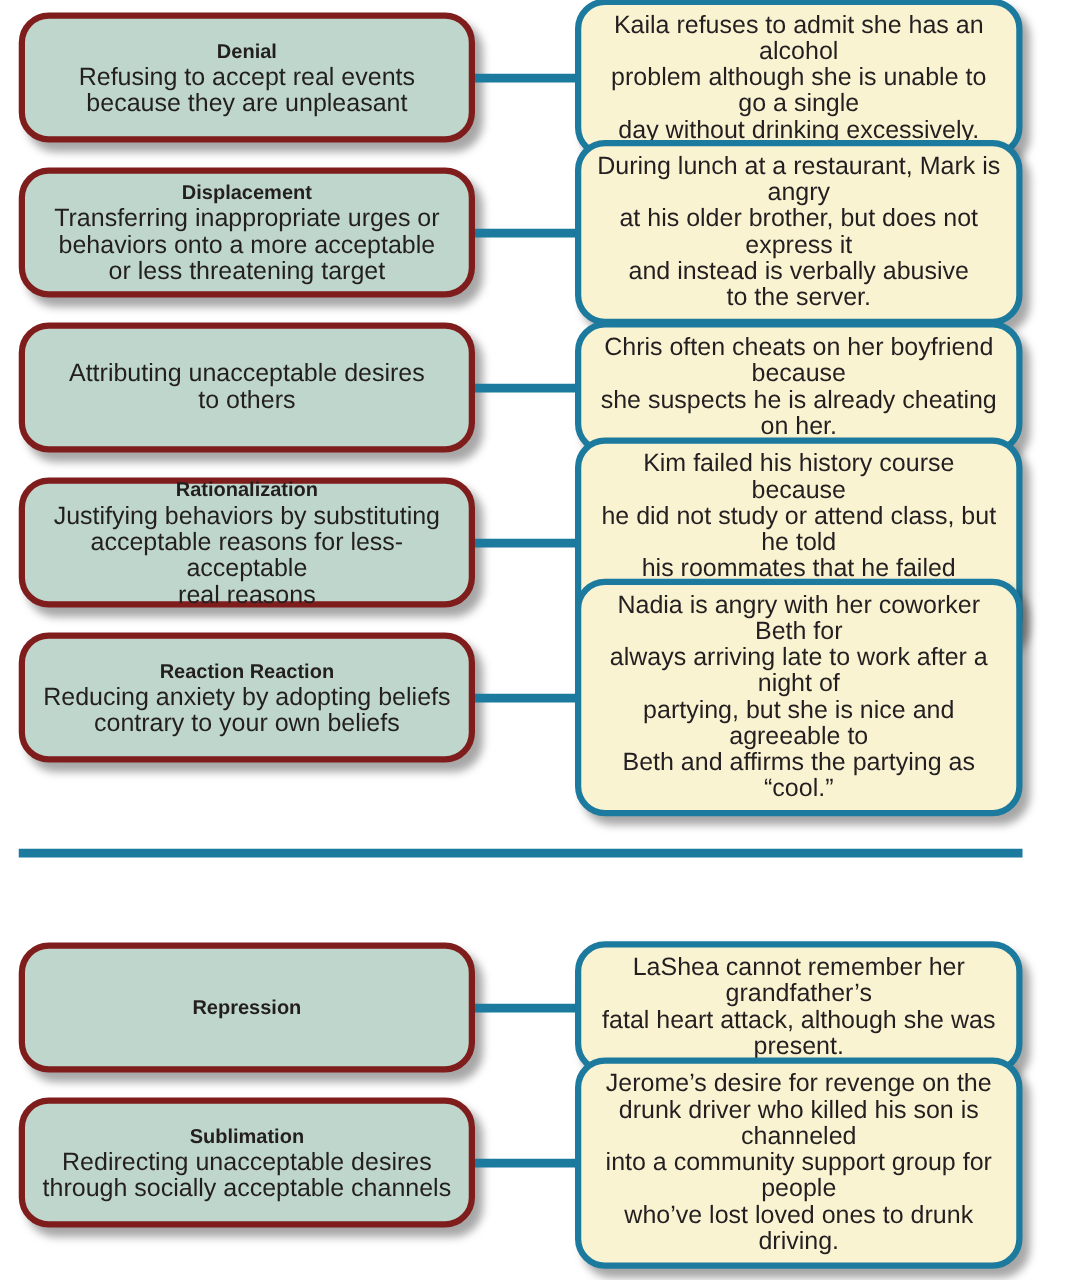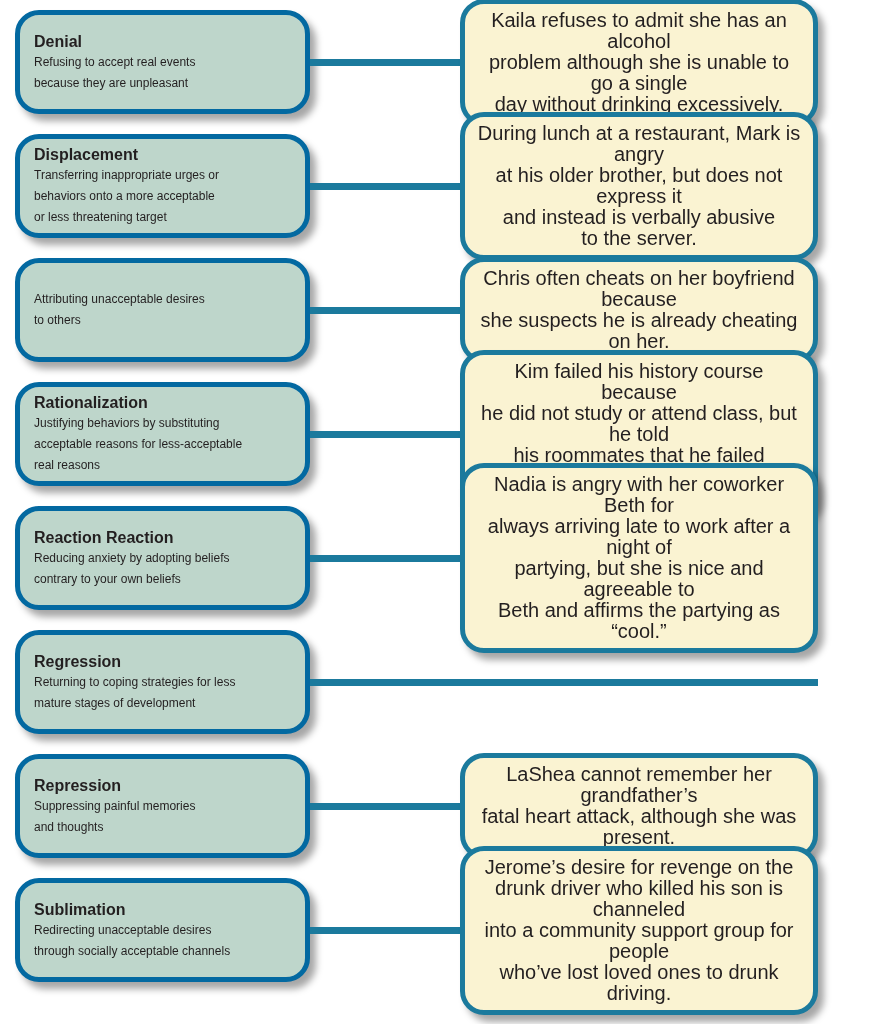--- a/index.html
+++ b/index.html
@@ -17,41 +17,42 @@
     background: #ffffff;
     overflow: hidden;
   }
   .row {
     display: flex;
     align-items: center;
     height: 104px;
     margin: 0 51px 20px 15px;
   }
   .term-box {
-    width: 295px;
+    width: 365px;
     height: 104px;
     box-sizing: border-box;
     flex: none;
     background: #bed6cb;
-    border: 5px solid #0369a1;
+    border: 5px solid #7f1d1d;
     border-radius: 24px;
     box-shadow: 6px 7px 7px rgba(0,0,0,0.35);
     display: flex;
     flex-direction: column;
     justify-content: center;
+    text-align: center;
     padding: 4px 14px;
   }
   .term-title {
     font-weight: bold;
     font-size: 16px;
     line-height: 21px;
     color: #231f20;
   }
   .term-def {
-    font-size: 12px;
+    font-size: 20px;
     line-height: 21px;
     color: #231f20;
     white-space: pre-line;
   }
   .connector {
     flex: 1;
     height: 7px;
     background: #1b7a9d;
     align-self: center;
   }
@@ -149,33 +150,26 @@
     <div class="connector"></div>
     <div class="example-box">
       <div class="example-text">Nadia is angry with her coworker Beth for
 always arriving late to work after a night of
 partying, but she is nice and agreeable to
 Beth and affirms the partying as “cool.”</div>
     </div>
   </div>
 
   <div class="row">
-    <div class="term-box">
-      <div class="term-title">Regression</div>
-      <div class="term-def">Returning to coping strategies for less
-mature stages of development</div>
-    </div>
     <div class="connector"></div>
   </div>
 
   <div class="row">
     <div class="term-box">
       <div class="term-title">Repression</div>
-      <div class="term-def">Suppressing painful memories
-and thoughts</div>
     </div>
     <div class="connector"></div>
     <div class="example-box">
       <div class="example-text">LaShea cannot remember her grandfather’s
 fatal heart attack, although she was present.</div>
     </div>
   </div>
 
   <div class="row">
     <div class="term-box">

